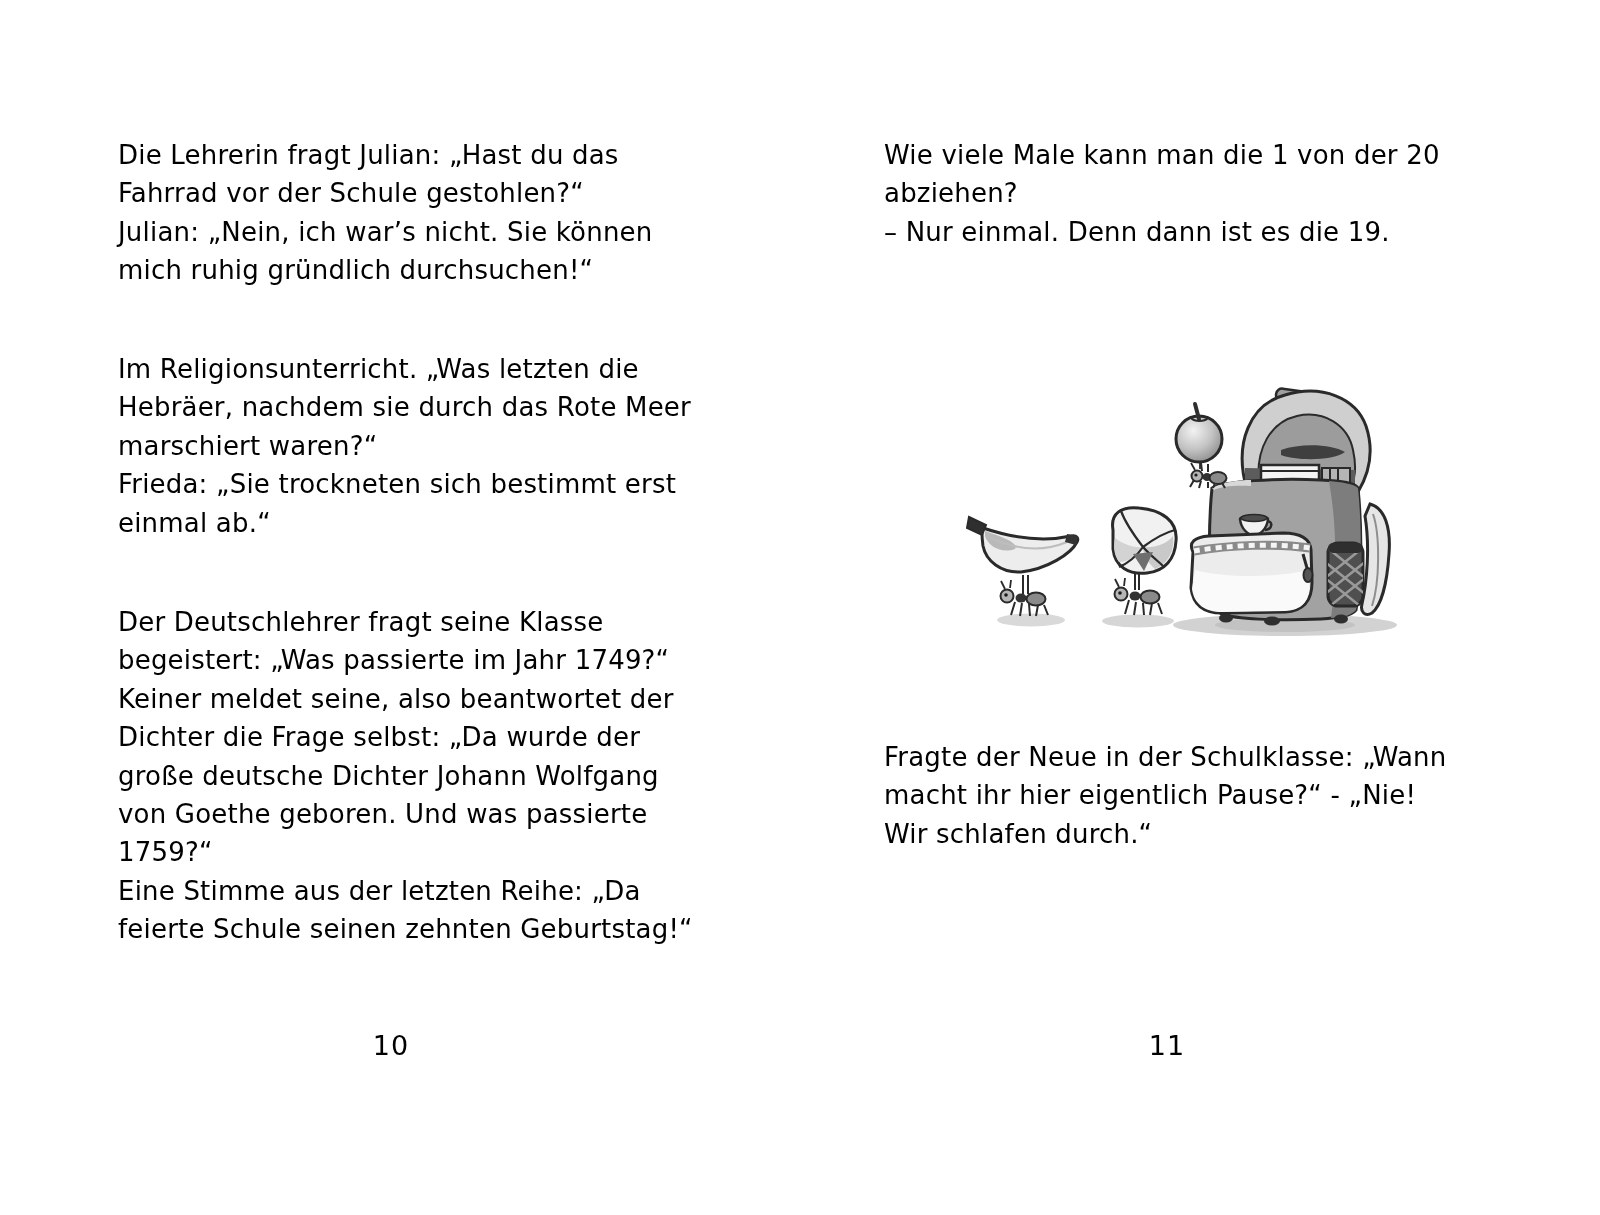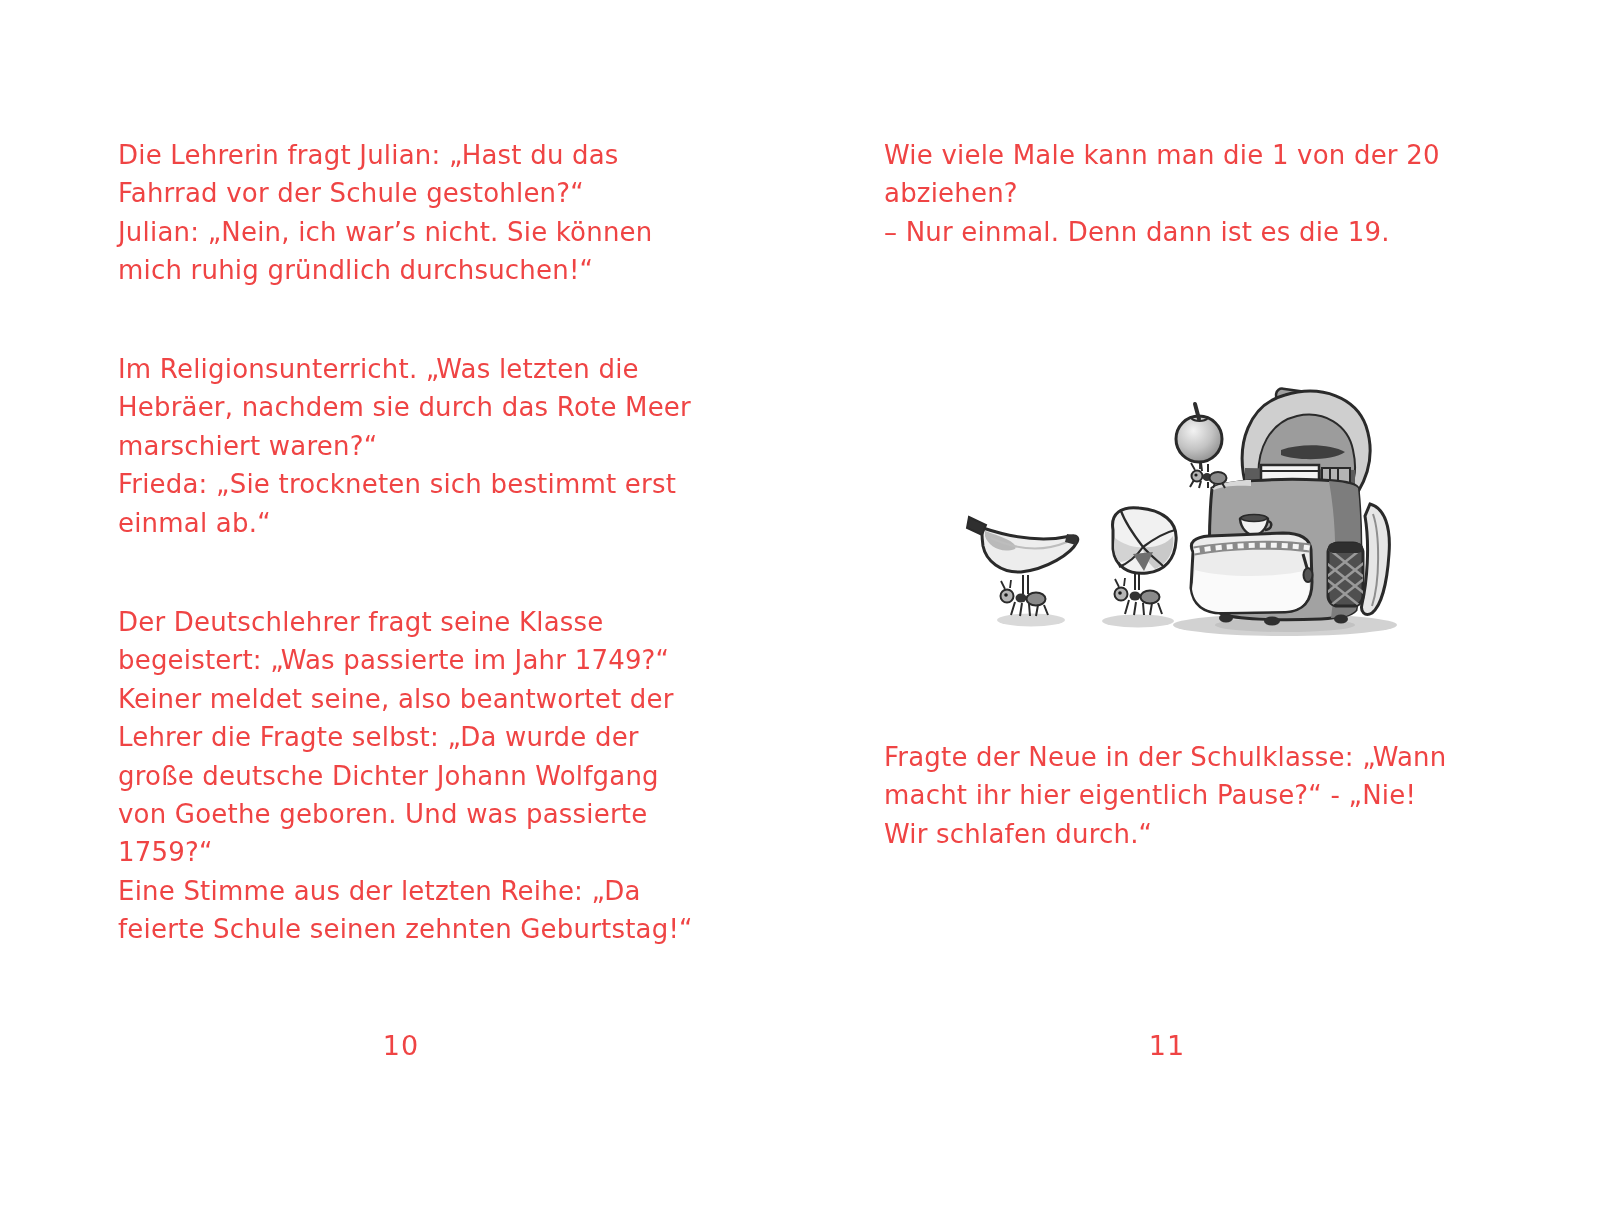--- a/index.html
+++ b/index.html
@@ -1,21 +1,21 @@
 <!DOCTYPE html>
 <html><head>
 <meta charset="utf-8">
 <style>
   html,body{margin:0;padding:0;background:#ffffff;}
   #spread{
     position:relative;
     width:1600px;height:1215px;
     background:#ffffff;
     font-family:"DejaVu Sans","Liberation Sans",sans-serif;
-    color:#ef4444;
+    color:#000000;
     overflow:hidden;
   }
   .joke{
     position:absolute;
     font-size:26px;
     line-height:38.4px;
     letter-spacing:0.2px;
     white-space:nowrap;
   }
   .tl{height:38.4px;}
@@ -50,29 +50,29 @@
     <div class="tl">Hebräer, nachdem sie durch das Rote Meer</div>
     <div class="tl">marschiert waren?“</div>
     <div class="tl">Frieda: „Sie trockneten sich bestimmt erst</div>
     <div class="tl">einmal ab.“</div>
   </div>
 
   <div class="joke" style="left:118px;top:603px">
     <div class="tl">Der Deutschlehrer fragt seine Klasse</div>
     <div class="tl">begeistert: „Was passierte im Jahr 1749?“</div>
     <div class="tl">Keiner meldet seine, also beantwortet der</div>
-    <div class="tl">Lehrer die Fragte selbst: „Da wurde der</div>
+    <div class="tl">Dichter die Frage selbst: „Da wurde der</div>
     <div class="tl">große deutsche Dichter Johann Wolfgang</div>
     <div class="tl">von Goethe geboren. Und was passierte</div>
     <div class="tl">1759?“</div>
     <div class="tl">Eine Stimme aus der letzten Reihe: „Da</div>
     <div class="tl">feierte Schule seinen zehnten Geburtstag!“</div>
   </div>
 
-  <div class="pagenum" style="left:118px">10</div>
+  <div class="pagenum" style="left:108px">10</div>
 
   <div class="joke" style="left:884px;top:136px">
     <div class="tl">Wie viele Male kann man die 1 von der 20</div>
     <div class="tl">abziehen?</div>
     <div class="tl">– Nur einmal. Denn dann ist es die 19.</div>
   </div>
 
   <div class="joke" style="left:884px;top:738px">
     <div class="tl">Fragte der Neue in der Schulklasse: „Wann</div>
     <div class="tl">macht ihr hier eigentlich Pause?“ - „Nie!</div>

